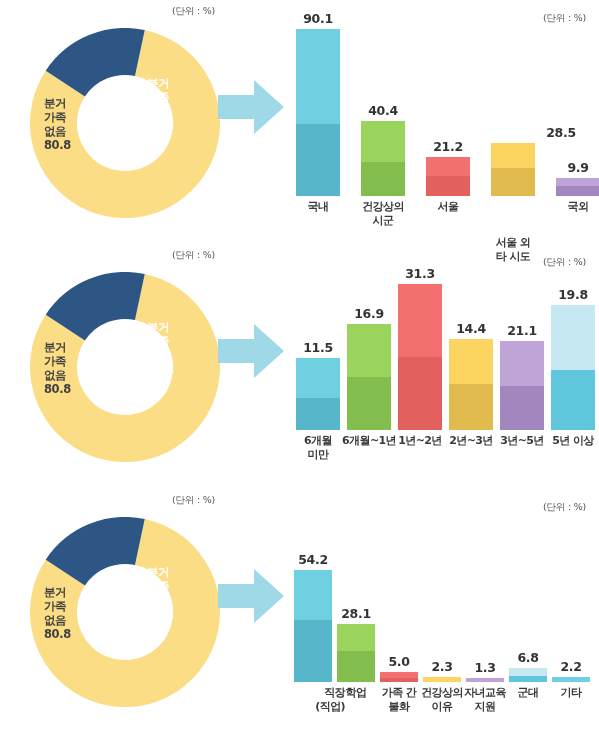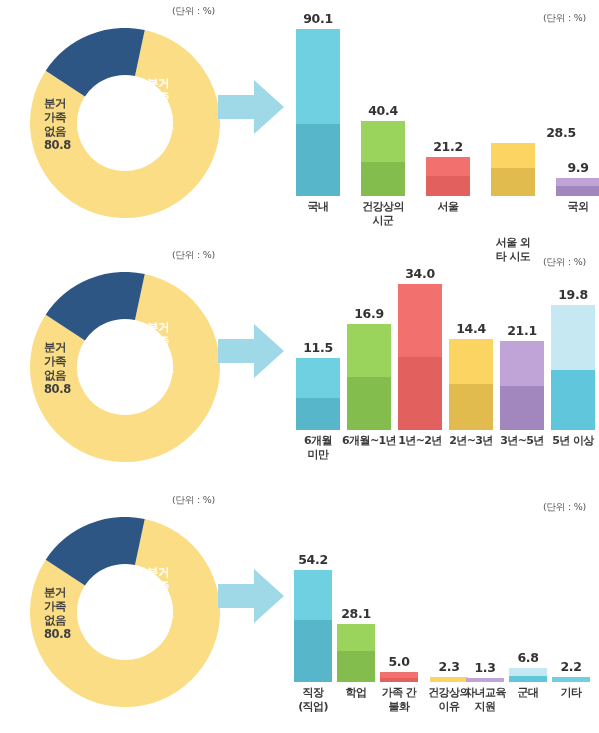--- a/index.html
+++ b/index.html
@@ -235,21 +235,21 @@
       </div>
       <div class="bar-item" style="left: 59px; width: 44px; bottom: auto; top: 0px; height: 244px;">
         <div class="bar-value" style="top: 61.53px;">16.9</div>
         <div class="bar-col" style="top: 79.53px; height: 106.47px;">
           <div class="bar-seg-top" style="height: 50%; background: rgb(154, 212, 92);"></div>
           <div class="bar-seg-bot" style="height: 50%; background: rgb(131, 189, 78);"></div>
         </div>
         <div class="bar-cat" style="top: 190px; width: 70px;">6개월~1년</div>
       </div>
       <div class="bar-item" style="left: 110px; width: 44px; bottom: auto; top: 0px; height: 244px;">
-        <div class="bar-value" style="top: 21.84px;">34.0</div>
+        <div class="bar-value" style="top: 21.84px;">31.3</div>
         <div class="bar-col" style="top: 39.84px; height: 146.16px;">
           <div class="bar-seg-top" style="height: 50%; background: rgb(242, 113, 111);"></div>
           <div class="bar-seg-bot" style="height: 50%; background: rgb(226, 96, 94);"></div>
         </div>
         <div class="bar-cat" style="top: 190px; width: 70px;">1년~2년</div>
       </div>
       <div class="bar-item" style="left: 161px; width: 44px; bottom: auto; top: 0px; height: 244px;">
         <div class="bar-value" style="top: 77.28px; text-align: right;">14.4</div>
         <div class="bar-col" style="top: 95.28px; height: 90.72px;">
           <div class="bar-seg-top" style="height: 49%; background: rgb(251, 212, 98);"></div>
@@ -303,41 +303,41 @@
     <polygon points="0,17 36,17 36,2 66,29 36,56 36,41 0,41" fill="#9fd9e8"></polygon>
   </svg>
 
   <div class="barchart" id="bars-2">
       <div class="bar-item" style="left: 6px; width: 38px; bottom: auto; top: 0px; height: 244px;">
         <div class="bar-value" style="top: 62.806px;">54.2</div>
         <div class="bar-col" style="top: 80.806px; height: 112.194px;">
           <div class="bar-seg-top" style="height: 45%; background: rgb(111, 208, 226);"></div>
           <div class="bar-seg-bot" style="height: 55%; background: rgb(87, 182, 201);"></div>
         </div>
-        <div class="bar-cat" style="top: 197px; width: 64px;">직장
+        <div class="bar-cat" style="top: 197px; width: 64px; text-align: right;">직장
 (직업)</div>
       </div>
       <div class="bar-item" style="left: 49px; width: 38px; bottom: auto; top: 0px; height: 244px;">
         <div class="bar-value" style="top: 116.833px;">28.1</div>
         <div class="bar-col" style="top: 134.833px; height: 58.167px;">
           <div class="bar-seg-top" style="height: 46%; background: rgb(154, 212, 92);"></div>
           <div class="bar-seg-bot" style="height: 54%; background: rgb(131, 189, 78);"></div>
         </div>
         <div class="bar-cat" style="top: 197px; width: 64px;">학업</div>
       </div>
       <div class="bar-item" style="left: 92px; width: 38px; bottom: auto; top: 0px; height: 244px;">
         <div class="bar-value" style="top: 164.65px;">5.0</div>
         <div class="bar-col" style="top: 182.65px; height: 10.35px;">
           <div class="bar-seg-top" style="height: 62%; background: rgb(242, 113, 111);"></div>
           <div class="bar-seg-bot" style="height: 38%; background: rgb(226, 96, 94);"></div>
         </div>
         <div class="bar-cat" style="top: 197px; width: 64px;">가족 간
 불화</div>
       </div>
-      <div class="bar-item" style="left: 135px; width: 38px; bottom: auto; top: 0px; height: 244px; margin-left: 7px;">
+      <div class="bar-item" style="left: 135px; width: 38px; bottom: auto; top: 0px; height: 244px;">
         <div class="bar-value" style="top: 170.239px;">2.3</div>
         <div class="bar-col" style="top: 188.239px; height: 4.761px;">
           <div class="bar-seg-top" style="height: 100%; background: rgb(251, 212, 98);"></div>
         </div>
         <div class="bar-cat" style="top: 197px; width: 64px;">건강상의
 이유</div>
       </div>
       <div class="bar-item" style="left: 178px; width: 38px; bottom: auto; top: 0px; height: 244px;">
         <div class="bar-value" style="top: 171px;">1.3</div>
         <div class="bar-col" style="top: 189px; height: 4px;">

